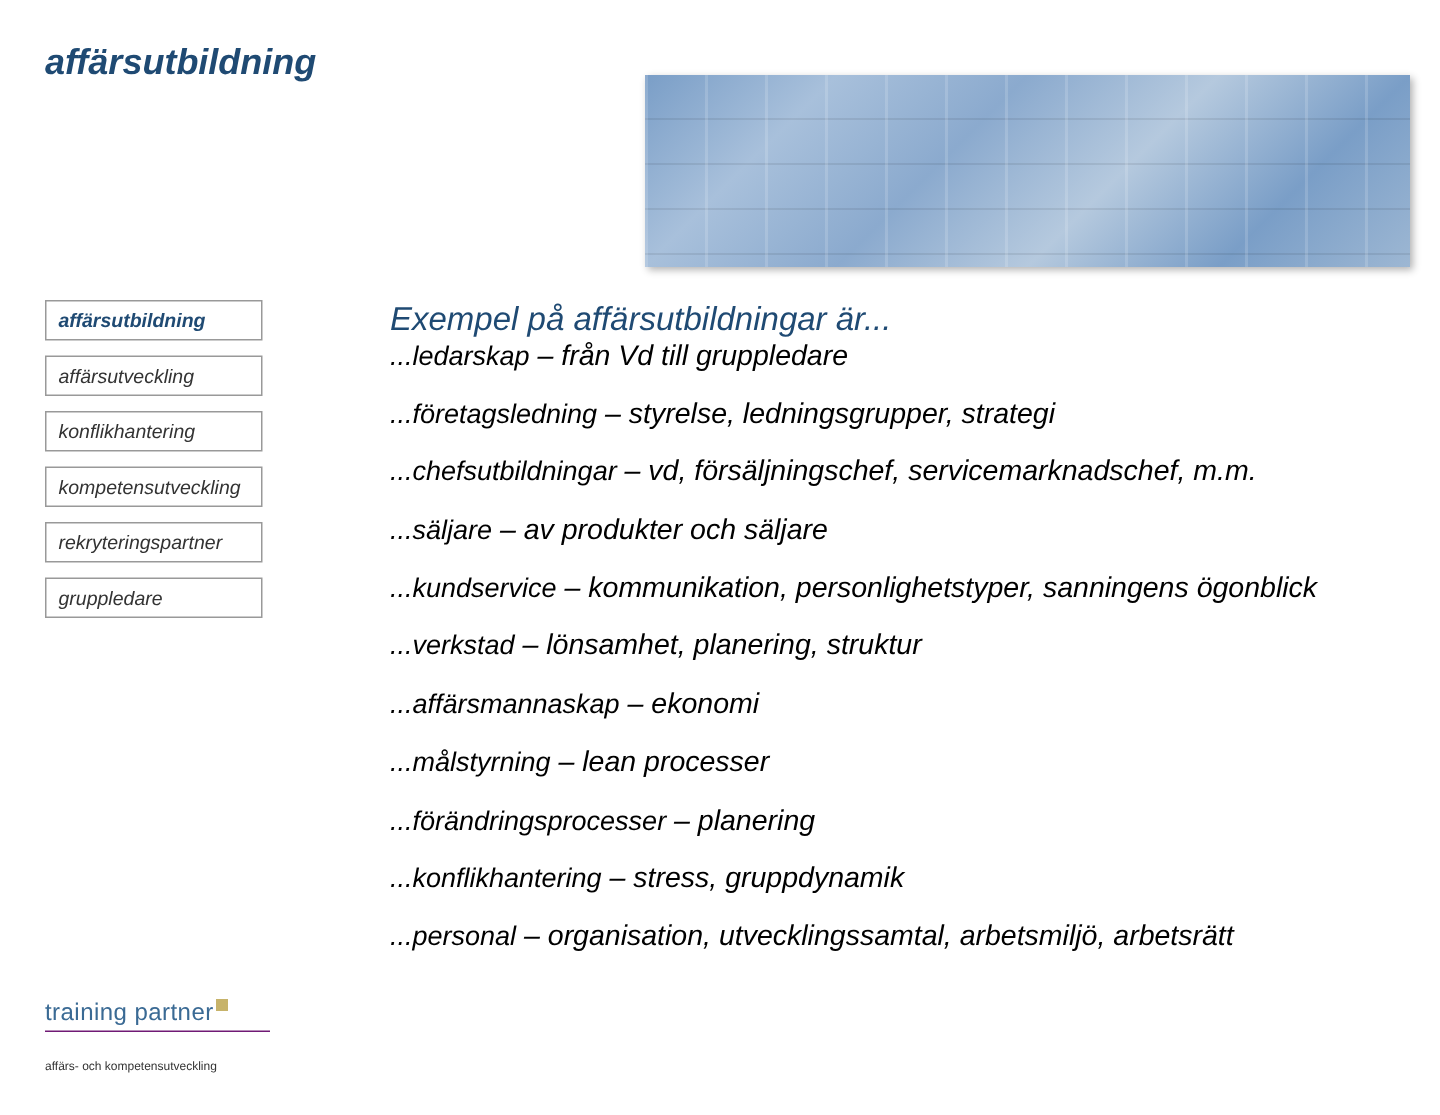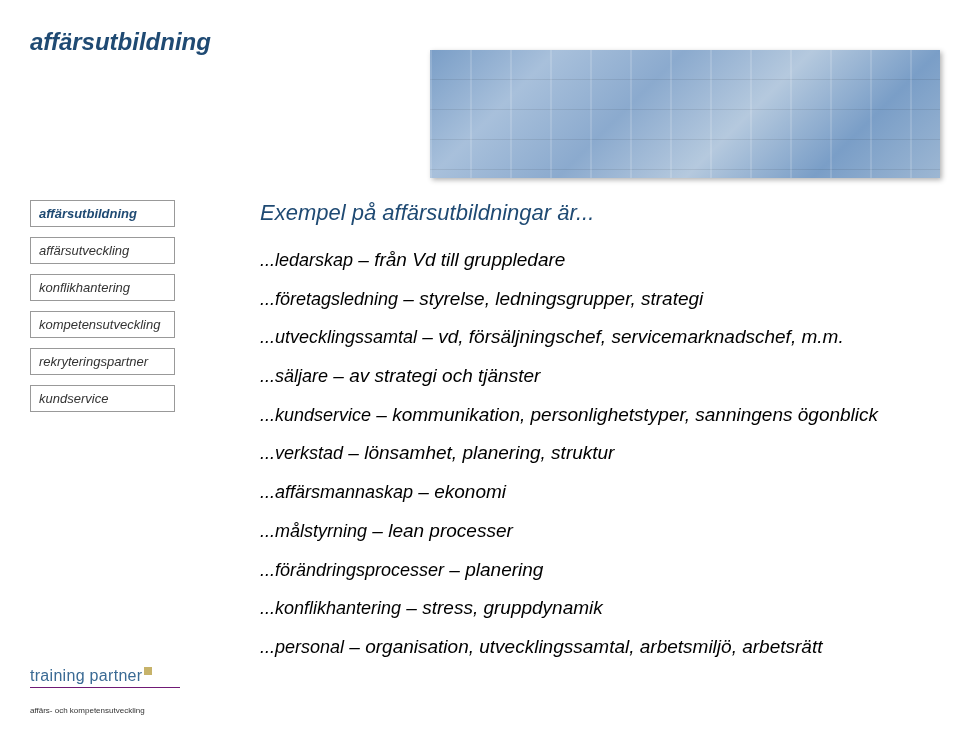--- a/index.html
+++ b/index.html
@@ -60,21 +60,20 @@
   .content {
     position: absolute;
     top: 200px;
     left: 260px;
     right: 40px;
   }
   .content-title {
     color: #1f4a73;
     font-size: 22px;
     font-style: italic;
-    margin-bottom: 22px;
   }
   .content-line {
     font-size: 18px;
     font-style: italic;
     color: #000;
     margin-bottom: 14px;
     line-height: 1.3;
   }
   .content-line .detail {
     font-size: 19px;
@@ -113,29 +112,29 @@
 <div class="page-title">affärsutbildning</div>
 
 <div class="header-image"></div>
 
 <div class="sidebar">
   <div class="sidebar-item active">affärsutbildning</div>
   <div class="sidebar-item">affärsutveckling</div>
   <div class="sidebar-item">konflikhantering</div>
   <div class="sidebar-item">kompetensutveckling</div>
   <div class="sidebar-item">rekryteringspartner</div>
-  <div class="sidebar-item">kundservice</div>
+  <div class="sidebar-item">gruppledare</div>
 </div>
 
 <div class="content">
   <div class="content-title">Exempel på affärsutbildningar är...</div>
   <div class="content-line"><span>...ledarskap</span><span class="detail"> – från Vd till gruppledare</span></div>
   <div class="content-line"><span>...företagsledning</span><span class="detail"> – styrelse, ledningsgrupper, strategi</span></div>
-  <div class="content-line"><span>...utvecklingssamtal</span><span class="detail"> – vd, försäljningschef, servicemarknadschef, m.m.</span></div>
-  <div class="content-line"><span>...säljare</span><span class="detail"> – av strategi och tjänster</span></div>
+  <div class="content-line"><span>...chefsutbildningar</span><span class="detail"> – vd, försäljningschef, servicemarknadschef, m.m.</span></div>
+  <div class="content-line"><span>...säljare</span><span class="detail"> – av produkter och säljare</span></div>
   <div class="content-line"><span>...kundservice</span><span class="detail"> – kommunikation, personlighetstyper, sanningens ögonblick</span></div>
   <div class="content-line"><span>...verkstad</span><span class="detail"> – lönsamhet, planering, struktur</span></div>
   <div class="content-line"><span>...affärsmannaskap</span><span class="detail"> – ekonomi</span></div>
   <div class="content-line"><span>...målstyrning</span><span class="detail"> – lean processer</span></div>
   <div class="content-line"><span>...förändringsprocesser</span><span class="detail"> – planering</span></div>
   <div class="content-line"><span>...konflikhantering</span><span class="detail"> – stress, gruppdynamik</span></div>
   <div class="content-line"><span>...personal</span><span class="detail"> – organisation, utvecklingssamtal, arbetsmiljö, arbetsrätt</span></div>
 </div>
 
 <div class="logo">

